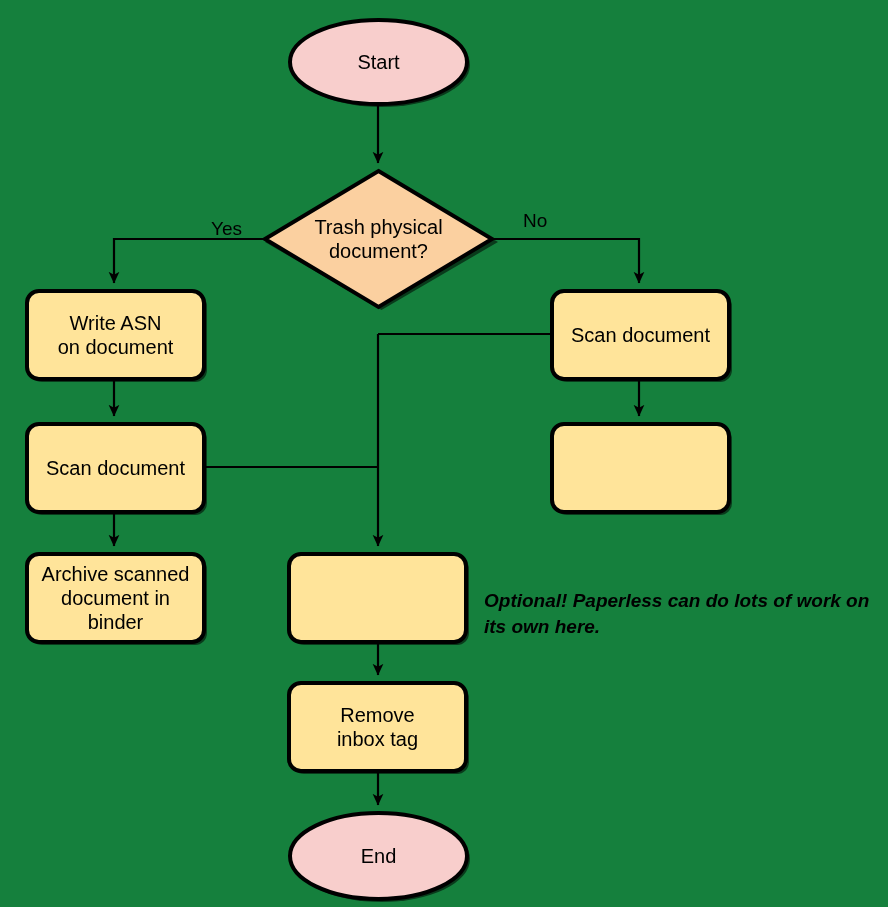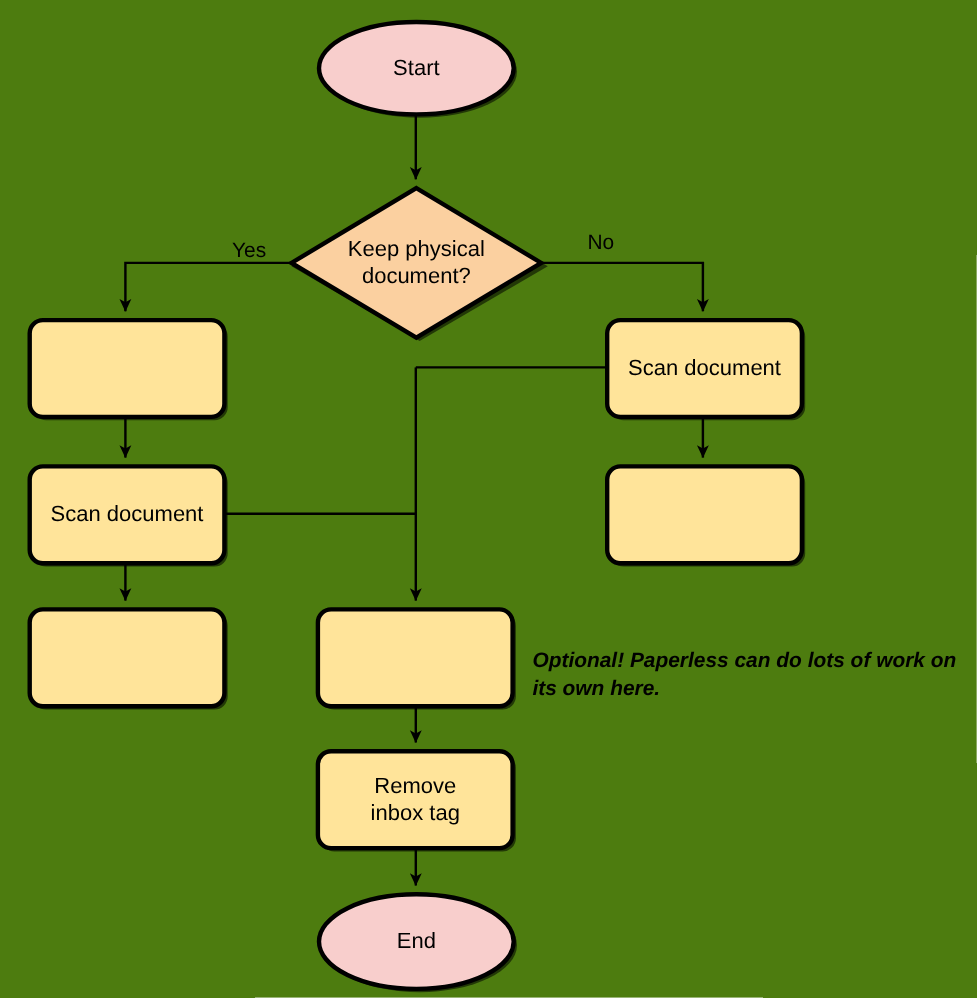--- a/index.html
+++ b/index.html
@@ -7,21 +7,21 @@
     padding: 0;
     background: #ffffff;
   }
   body {
     font-family: "Liberation Sans", sans-serif;
   }
   #canvas {
     position: relative;
     width: 888px;
     height: 907px;
-    background: #4d7c0f;
+    background: #15803d;
     overflow: hidden;
   }
   #flow-svg {
     position: absolute;
     left: 0;
     top: 0;
     width: 888px;
     height: 907px;
   }
   .node-label {
@@ -111,36 +111,41 @@
       <rect x="552" y="291" width="177" height="88" rx="12" ry="12" fill="#ffe49a"></rect>
       <rect x="552" y="424" width="177" height="88" rx="12" ry="12" fill="#ffe49a"></rect>
       <rect x="289" y="554" width="177" height="88" rx="12" ry="12" fill="#ffe49a"></rect>
       <rect x="289" y="683" width="177" height="88" rx="12" ry="12" fill="#ffe49a"></rect>
       <ellipse cx="378.5" cy="856" rx="88.5" ry="43" fill="#f8cecc"></ellipse>
     </g>
   </svg>
 
   <div class="node-label" style="left:290px; top:20px; width:177px; height:84px;">Start</div>
 
-  <div class="node-label" style="left:265px; top:171px; width:227px; height:136px;">Keep physical
+  <div class="node-label" style="left:265px; top:171px; width:227px; height:136px;">Trash physical
 document?</div>
 
+  <div class="node-label" style="left:27px; top:291px; width:177px; height:88px;">Write ASN
+on document</div>
 
   <div class="node-label" style="left:27px; top:424px; width:177px; height:88px;">Scan document</div>
 
+  <div class="node-label" style="left:27px; top:554px; width:177px; height:88px;">Archive scanned
+document in
+binder</div>
 
   <div class="node-label" style="left:552px; top:291px; width:177px; height:88px;">Scan document</div>
 
 
 
   <div class="node-label" style="left:289px; top:683px; width:177px; height:88px;">Remove
 inbox tag</div>
 
   <div class="node-label" style="left:290px; top:813px; width:177px; height:86px;">End</div>
 
   <div class="edge-label" style="left:211px; top:218px;">Yes</div>
 
-  <div class="edge-label" style="left:534px; top:210px;">No</div>
+  <div class="edge-label" style="left:523px; top:210px;">No</div>
 
   <div class="note-label" style="left:484px; top:588px; width:400px;font-weight:bold;">Optional! Paperless can do lots of work on
 its own here.</div>
 
 </div>
 
 </body></html>

